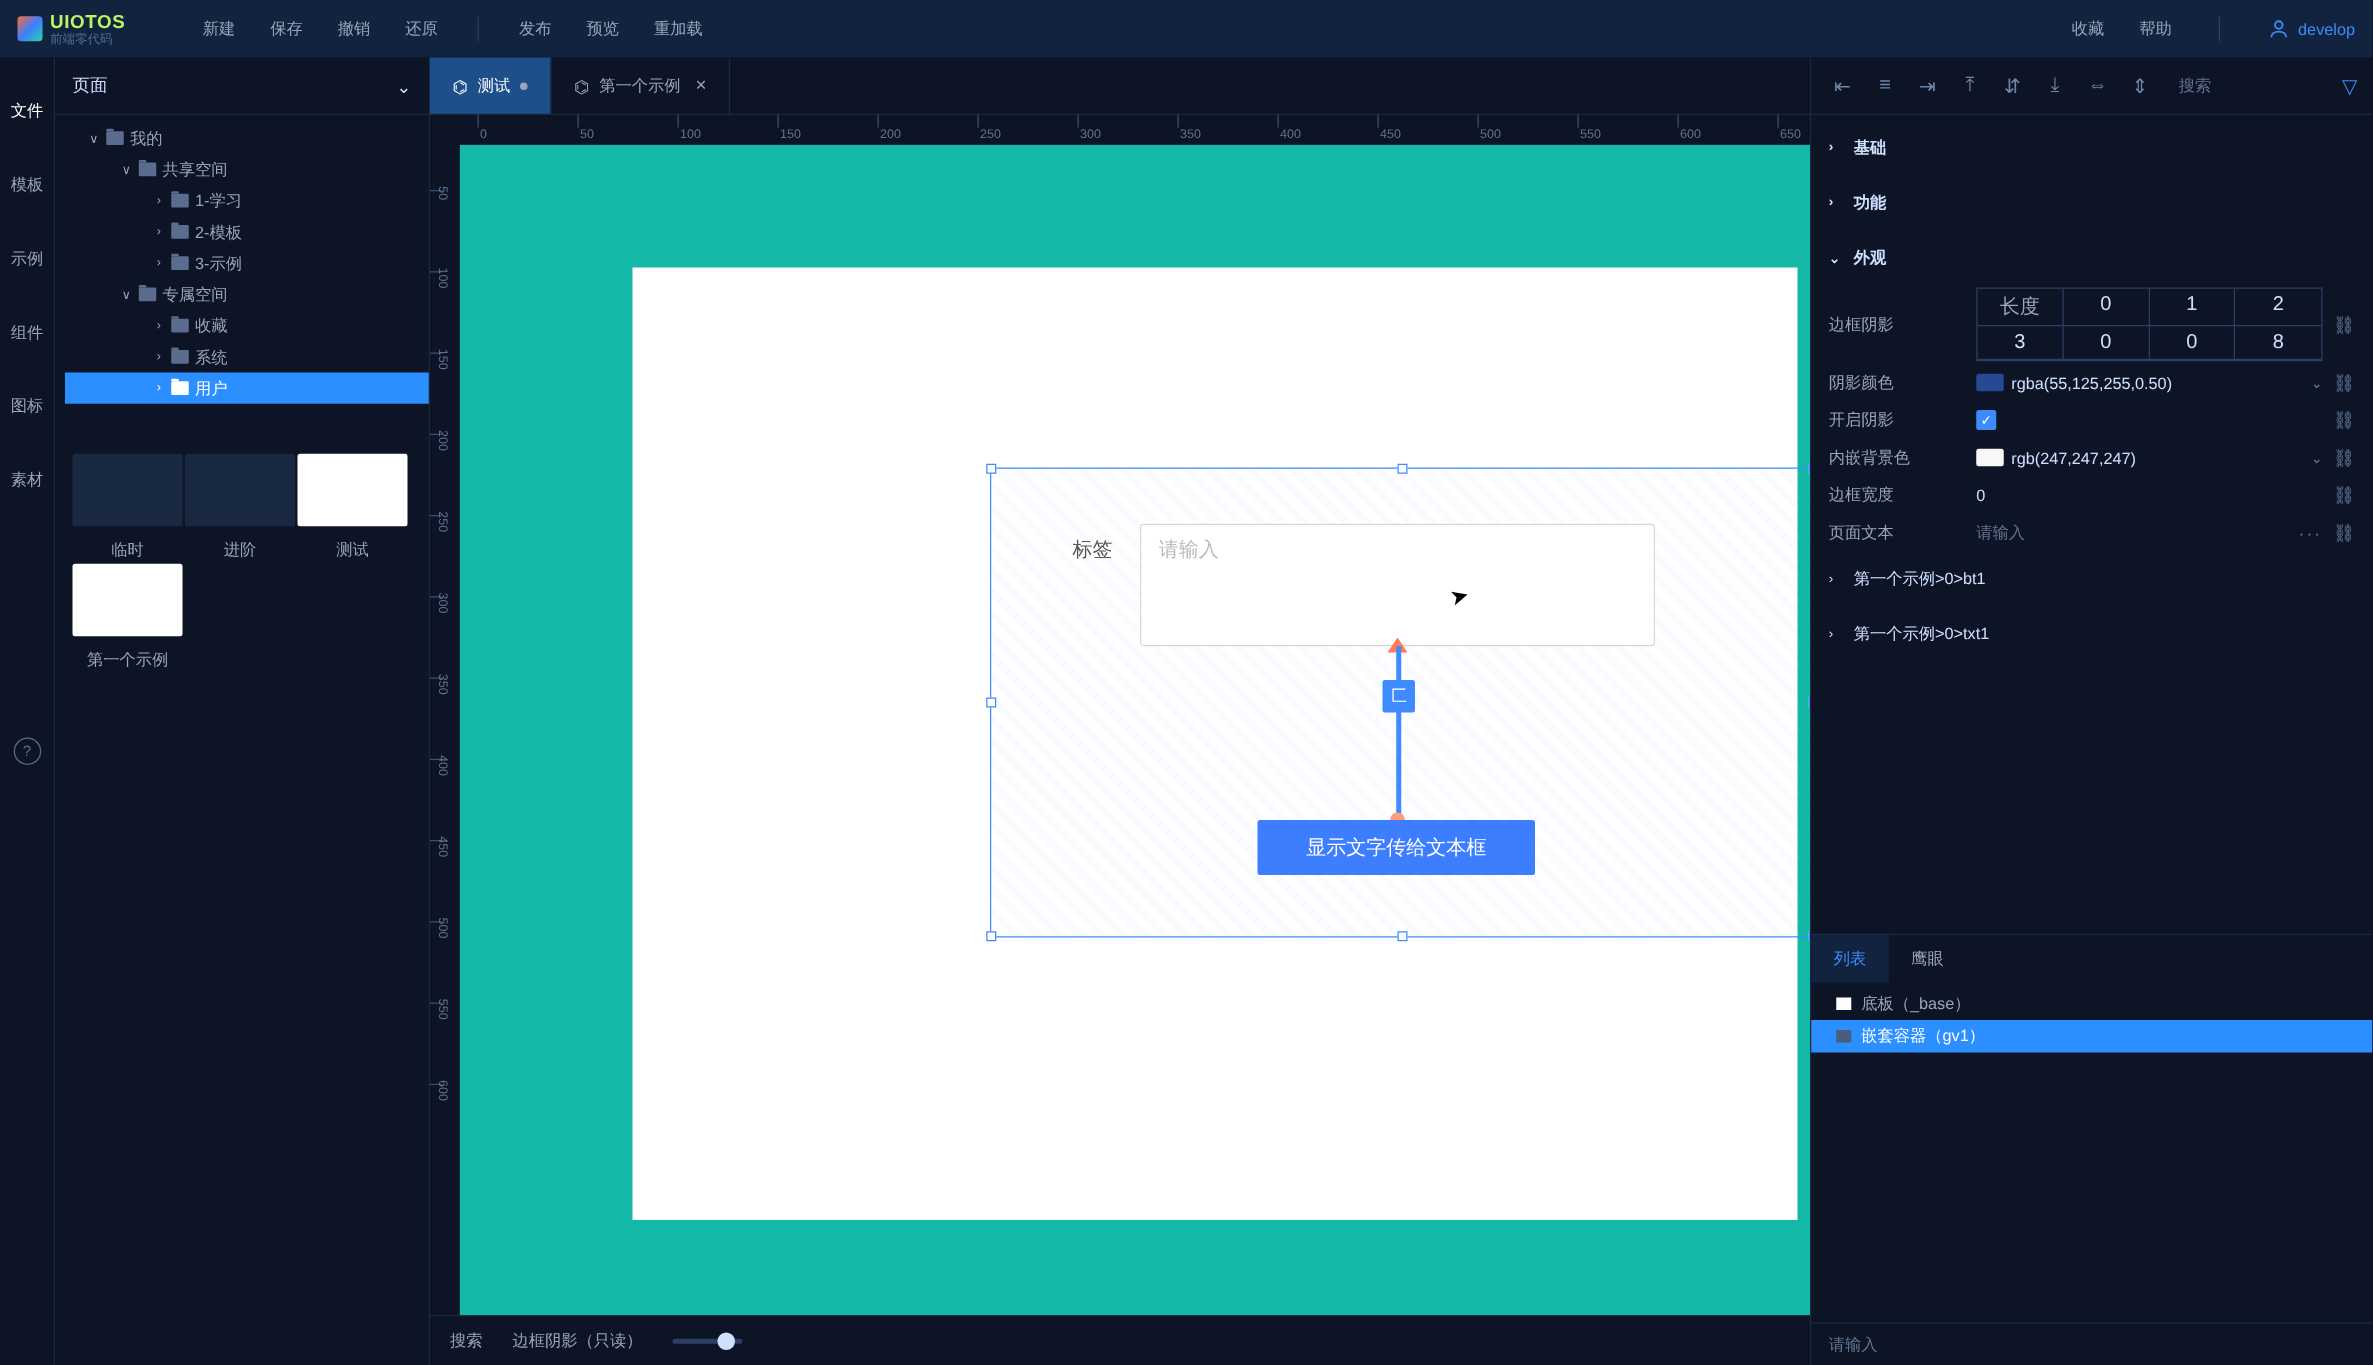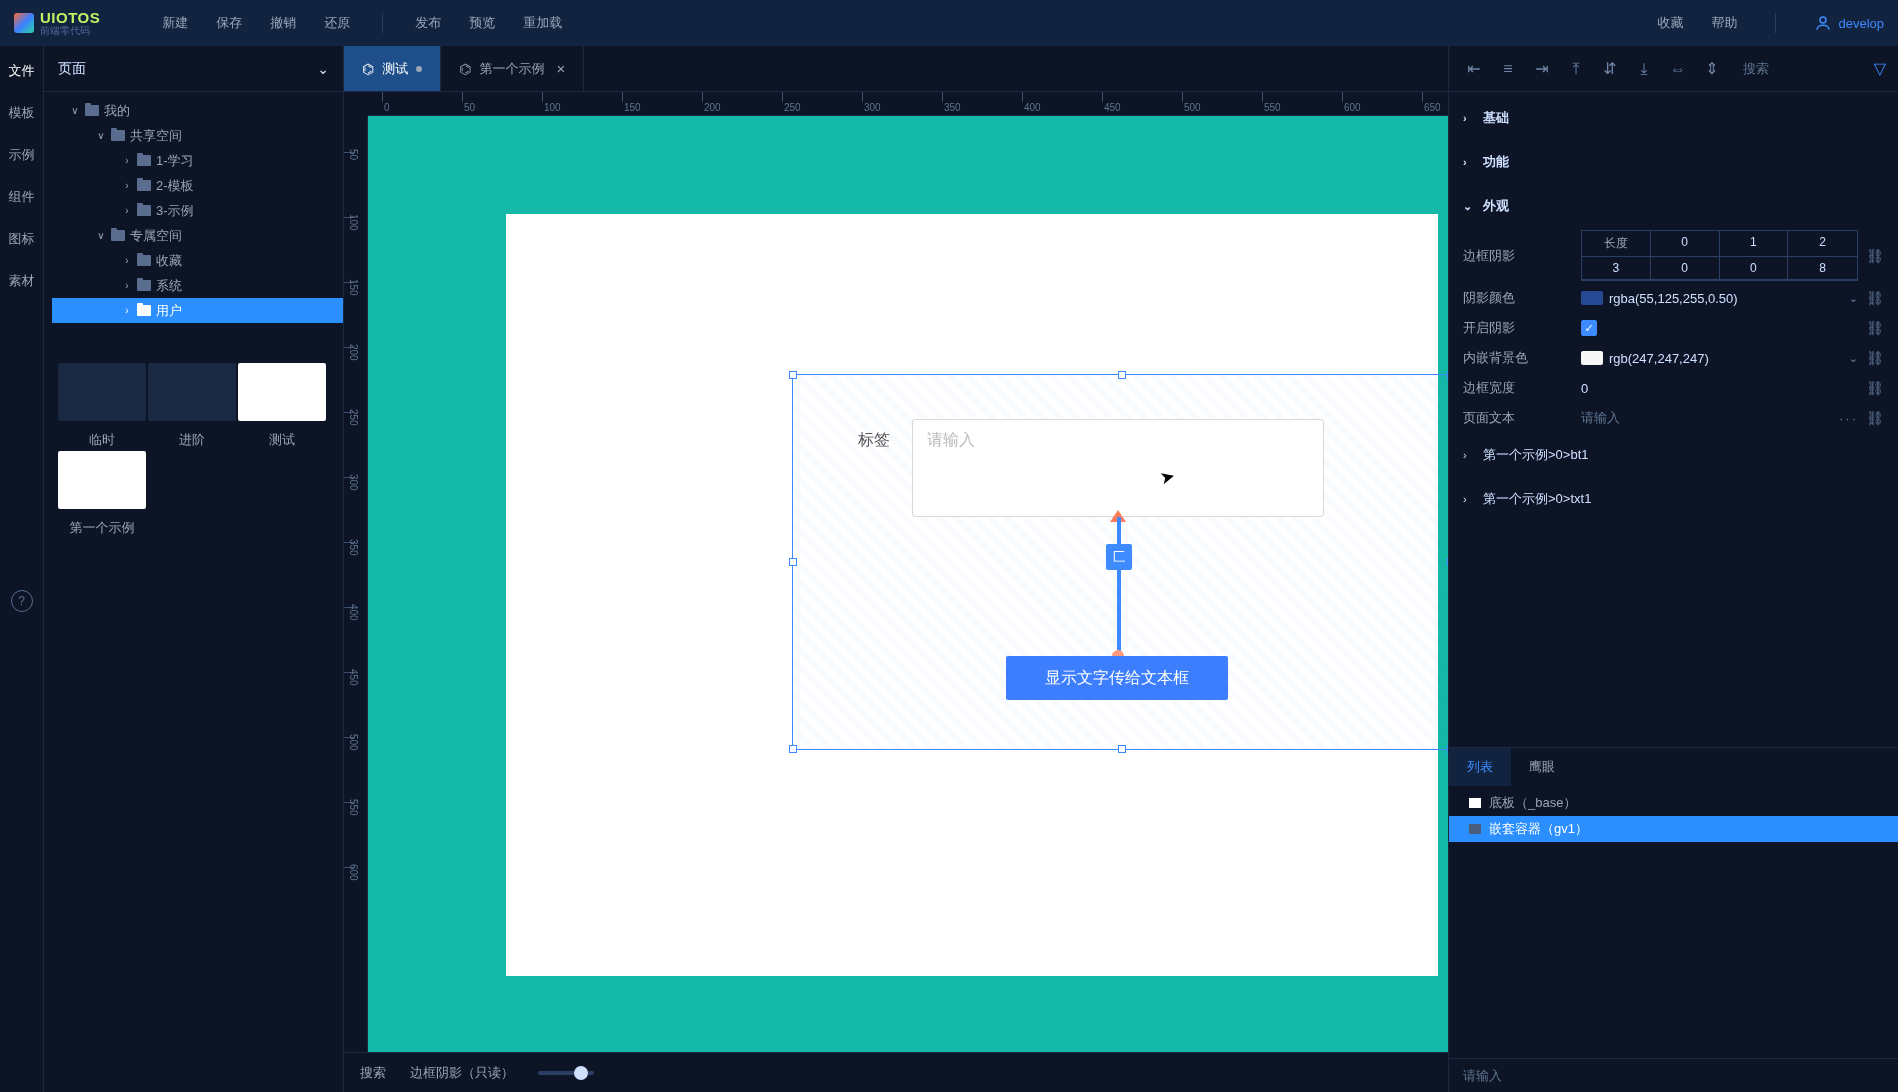--- a/index.html
+++ b/index.html
@@ -16,21 +16,21 @@
 .menu-item { color: #9aa5b8; cursor: pointer; font-size: 13px; }
 .menu-sep { width: 1px; height: 20px; background: #2a3f63; margin: 0 10px; }
 .topbar-right { margin-left: auto; display: flex; align-items: center; gap: 28px; }
 .user { display: flex; align-items: center; gap: 6px; color: #3d8bff; font-size: 13px; }
 .user-icon { width: 18px; height: 18px; }
 
 
 .main { flex: 1; display: flex; min-height: 0; }
 
 
-.vnav { width: 44px; background: #0c1426; border-right: 1px solid #1a2942; display: flex; flex-direction: column; align-items: center; padding-top: 16px; gap: 24px; }
+.vnav { width: 44px; background: #0c1426; border-right: 1px solid #1a2942; display: flex; flex-direction: column; align-items: center; padding-top: 34px; gap: 41px; }
 .vnav-item { font-size: 13px; color: #9aa5b8; cursor: pointer; writing-mode: horizontal-tb; }
 .vnav-item.active { color: #fff; }
 .vnav-help { margin-top: auto; margin-bottom: 480px; width: 22px; height: 22px; border: 1.5px solid #5a6d8f; border-radius: 50%; display: flex; align-items: center; justify-content: center; font-size: 12px; color: #5a6d8f; }
 
 
 .leftpanel { width: 300px; background: #0c1426; display: flex; flex-direction: column; border-right: 1px solid #1a2942; }
 .leftpanel-header { height: 46px; display: flex; align-items: center; padding: 0 14px; font-size: 14px; color: #cfe0ff; border-bottom: 1px solid #1a2942; }
 .leftpanel-header .caret { margin-left: auto; }
 .tree { padding: 6px 0 12px 8px; font-size: 13px; }
 .tree-row { display: flex; align-items: center; height: 25px; gap: 5px; padding-left: 4px; cursor: pointer; }
@@ -91,21 +91,21 @@
 .rightpanel { width:450px; background:#0c1426; display:flex; flex-direction:column; border-left:1px solid #1a2942; }
 .align-row { height:46px; display:flex; align-items:center; gap:8px; padding:0 12px; border-bottom:1px solid #1a2942; }
 .align-btn { width:26px; height:26px; display:flex; align-items:center; justify-content:center; color:#6f86a8; cursor:pointer; font-size:16px; }
 .align-search { flex:1; margin-left:10px; color:#5f748f; font-size:13px; }
 .filter-icon { color:#3d8bff; font-size:16px; }
 
 .prop-scroll { flex:1; overflow:auto; padding:4px 0 10px; }
 .prop-section { display:flex; align-items:center; height:44px; padding:0 14px; font-size:13px; font-weight:600; color:#cfe0ff; cursor:pointer; gap:10px; }
 .prop-section .chev{ font-size:11px; width:10px; }
 
-.grid4 { display:grid; grid-template-columns: 1fr 1fr 1fr 1fr; border:1px solid #2a3f63; font-size:12px; }
+.grid4 { display:grid; grid-template-columns: 1fr 1fr 1fr 1fr; border:1px solid #2a3f63; font-size:16px; }
 .grid4 > div { padding:4px 0; text-align:center; border-right:1px solid #2a3f63; border-bottom:1px solid #2a3f63; }
 .grid4 > div:nth-child(4n){ border-right:none; }
 .grid4-header { color:#9aa5b8; }
 
 .prop-row { display:flex; align-items:center; min-height:30px; padding:2px 14px; font-size:13px; gap:8px; }
 .prop-label { width:110px; flex-shrink:0; color:#9aa5b8; }
 .prop-val { flex:1; display:flex; align-items:center; gap:6px; color:#cfe0ff; }
 .swatch { width:22px; height:14px; border-radius:2px; }
 .prop-link { width:18px; text-align:center; color:#6f86a8; font-size:14px; cursor:pointer; }
 .checkbox { width:16px; height:16px; border:1px solid #3d8bff; background:#3d8bff; display:flex; align-items:center; justify-content:center; color:#fff; font-size:11px; border-radius:2px; }

